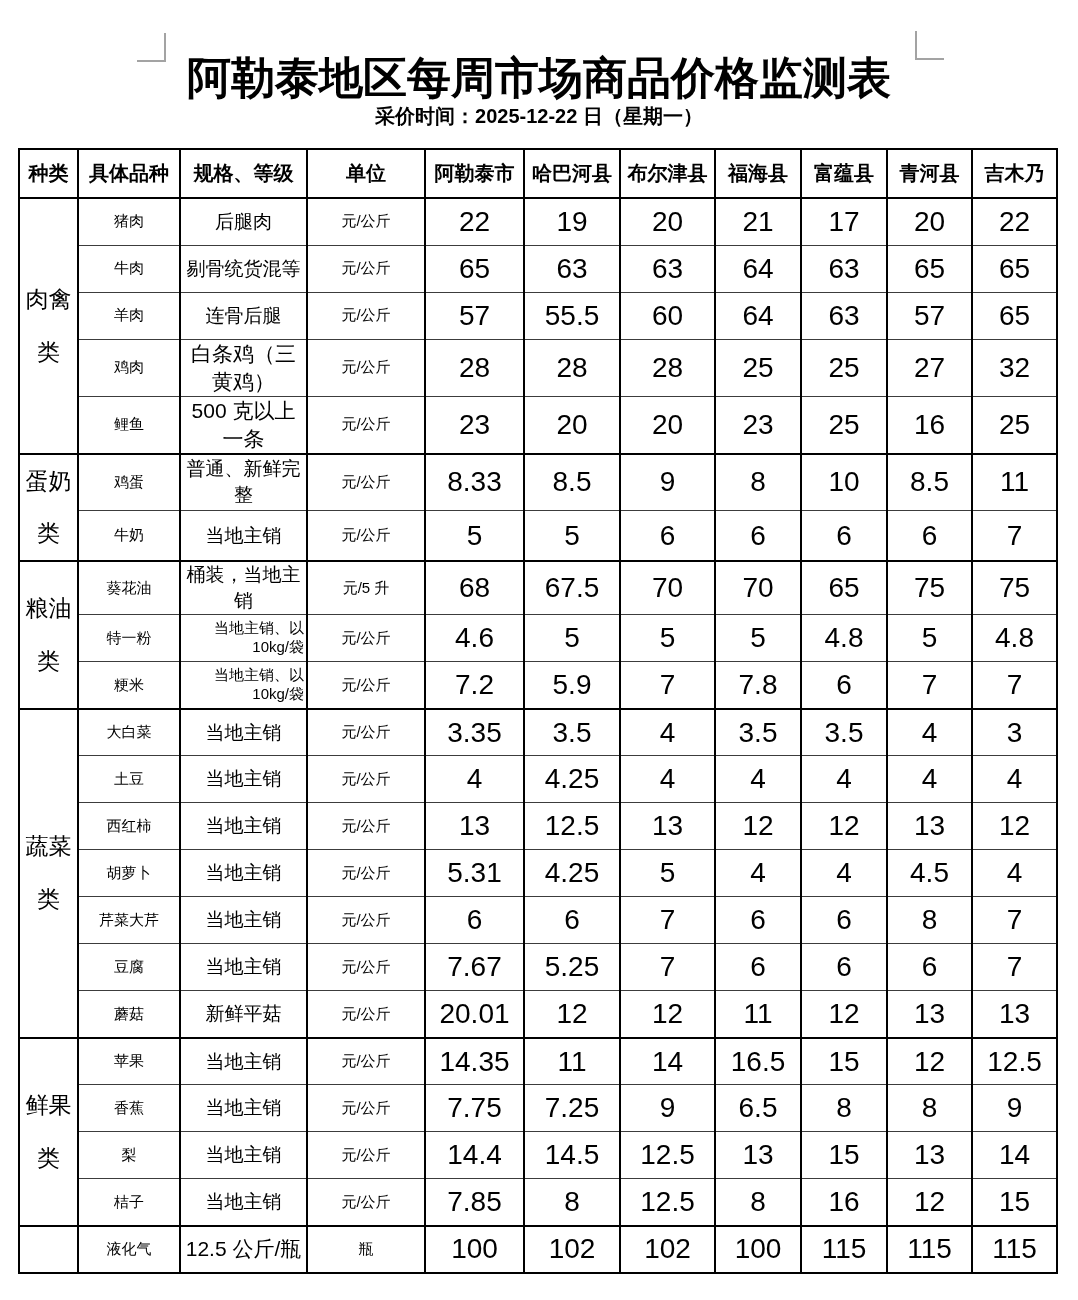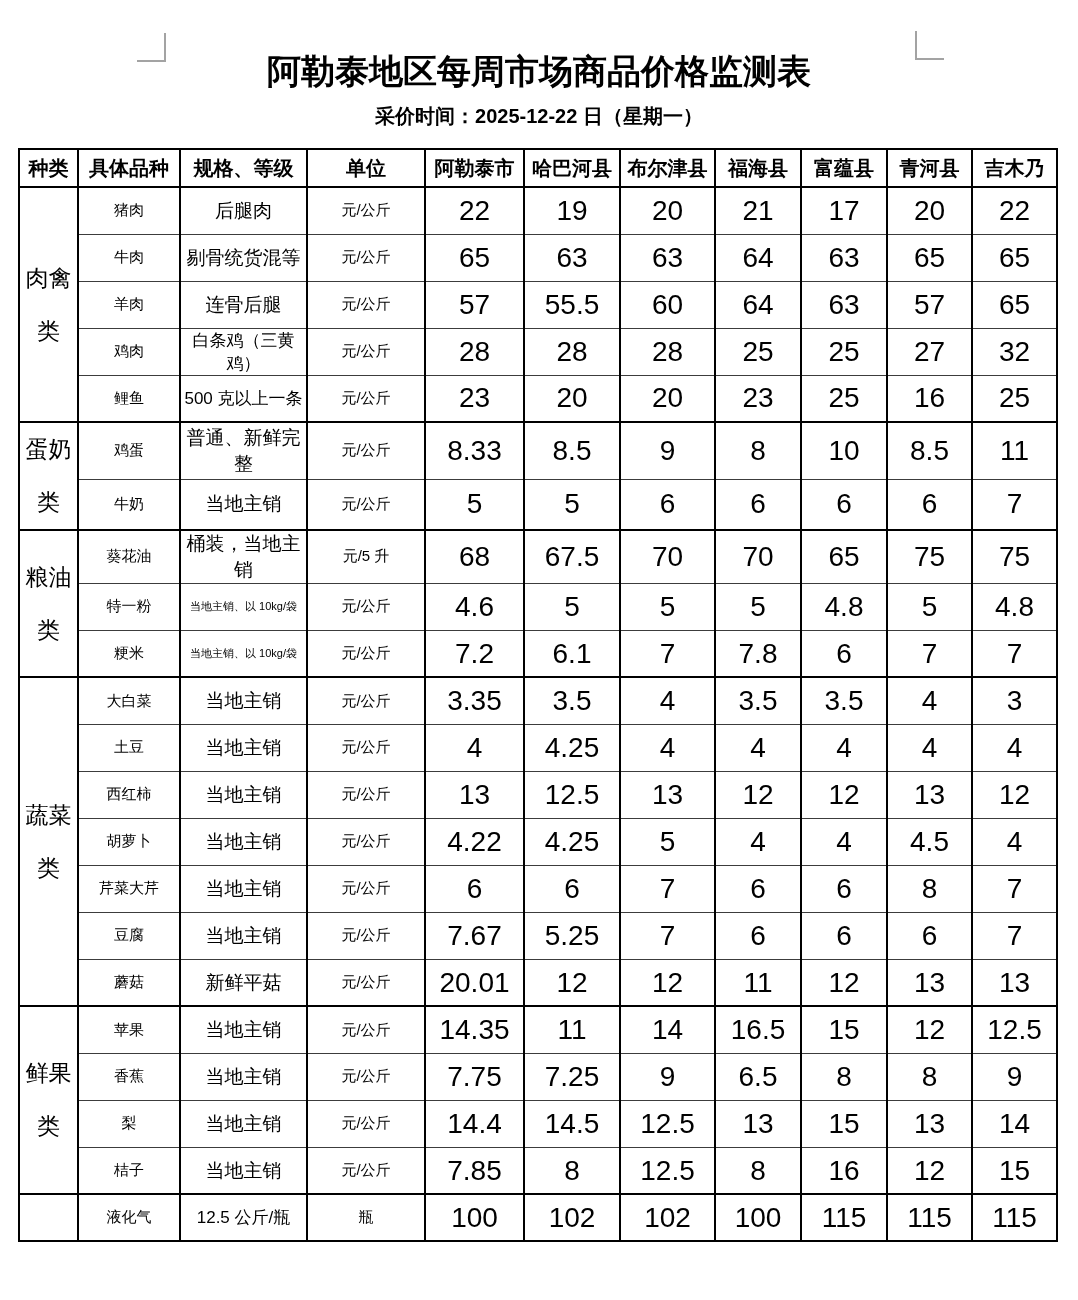--- a/index.html
+++ b/index.html
@@ -7,51 +7,51 @@
     width:1078px;height:1300px;
     background:#ffffff;color:#000;
     font-family:"Liberation Sans",sans-serif;
     position:relative;overflow:hidden;
   }
   .crop-mark{position:absolute;width:27px;height:27px;}
   .crop-mark.left{left:137px;top:33px;border-right:2px solid #a3a3a3;border-bottom:2px solid #a3a3a3;}
   .crop-mark.right{left:915px;top:31px;border-left:2px solid #a3a3a3;border-bottom:2px solid #a3a3a3;}
   .doc-title{
     position:absolute;top:50px;left:0;width:100%;
-    text-align:center;font-size:34px;font-weight:700;line-height:1.25;
+    text-align:center;font-size:44px;font-weight:700;line-height:1.25;
   }
   .doc-subtitle{
     position:absolute;top:103px;left:0;width:100%;
     text-align:center;font-size:20px;font-weight:700;
   }
   table.price-table{
     position:absolute;top:148px;left:18px;width:1038px;
     border-collapse:collapse;table-layout:fixed;
     border:2px solid #000;
   }
   .price-table th,.price-table td{
     border-left:2px solid #000;border-right:2px solid #000;
     text-align:center;vertical-align:middle;
     padding:0 2px;overflow:hidden;
   }
-  .price-table thead tr{height:38px;}
+  .price-table thead tr{height:49px;}
   .price-table tbody tr{height:47px;}
   .price-table th{
     font-size:20px;font-weight:700;
     border-top:2px solid #000;border-bottom:2px solid #000;
   }
   .price-table tbody td{
     border-top:1.5px solid #3c3c3c;border-bottom:1.5px solid #3c3c3c;
   }
   .price-table tbody tr.group-start td{border-top:2px solid #000;}
   td.cat{font-size:23px;font-weight:500;line-height:2.3;}
   td.item,td.unit{font-size:15px;font-weight:500;}
   td.spec{font-size:19px;font-weight:500;}
-  td.spec.md{font-size:17px;}
-  td.spec.sm{font-size:11px;}
+  td.spec.md{font-size:21px;}
+  td.spec.sm{font-size:15px;text-align:right;}
   td.num{font-size:28px;font-weight:400;letter-spacing:0;}
 </style>
 </head>
 <body>
 
 <div class="crop-mark left"></div>
 <div class="crop-mark right"></div>
 
 <div class="doc-title">阿勒泰地区每周市场商品价格监测表</div>
 <div class="doc-subtitle">采价时间：2025-12-22 日（星期一）</div>
@@ -195,21 +195,21 @@
         <td class="num">5</td>
         <td class="num">4.8</td>
         <td class="num">5</td>
         <td class="num">4.8</td>
       </tr>
       <tr>
         <td class="item">粳米</td>
         <td class="spec sm">当地主销、以 10kg/袋</td>
         <td class="unit">元/公斤</td>
         <td class="num">7.2</td>
-        <td class="num">6.1</td>
+        <td class="num">5.9</td>
         <td class="num">7</td>
         <td class="num">7.8</td>
         <td class="num">6</td>
         <td class="num">7</td>
         <td class="num">7</td>
       </tr>
       <tr class="group-start">
         <td class="cat" rowspan="7">蔬菜类</td>
         <td class="item">大白菜</td>
         <td class="spec">当地主销</td>
@@ -243,21 +243,21 @@
         <td class="num">13</td>
         <td class="num">12</td>
         <td class="num">12</td>
         <td class="num">13</td>
         <td class="num">12</td>
       </tr>
       <tr>
         <td class="item">胡萝卜</td>
         <td class="spec">当地主销</td>
         <td class="unit">元/公斤</td>
-        <td class="num">4.22</td>
+        <td class="num">5.31</td>
         <td class="num">4.25</td>
         <td class="num">5</td>
         <td class="num">4</td>
         <td class="num">4</td>
         <td class="num">4.5</td>
         <td class="num">4</td>
       </tr>
       <tr>
         <td class="item">芹菜大芹</td>
         <td class="spec">当地主销</td>

